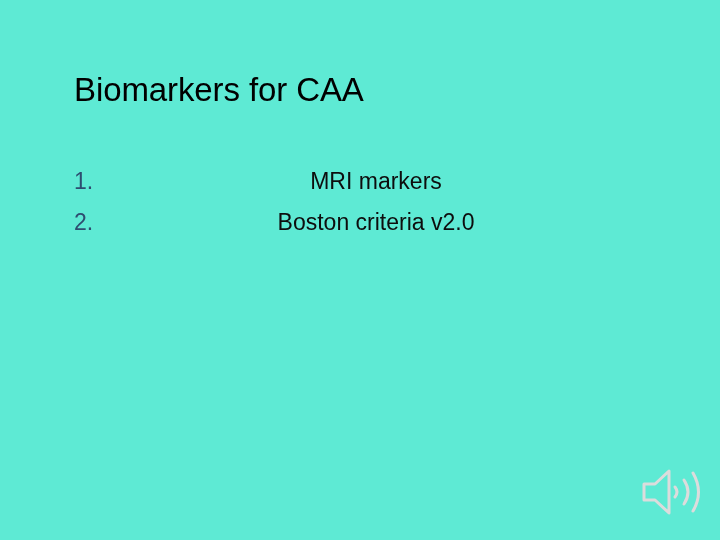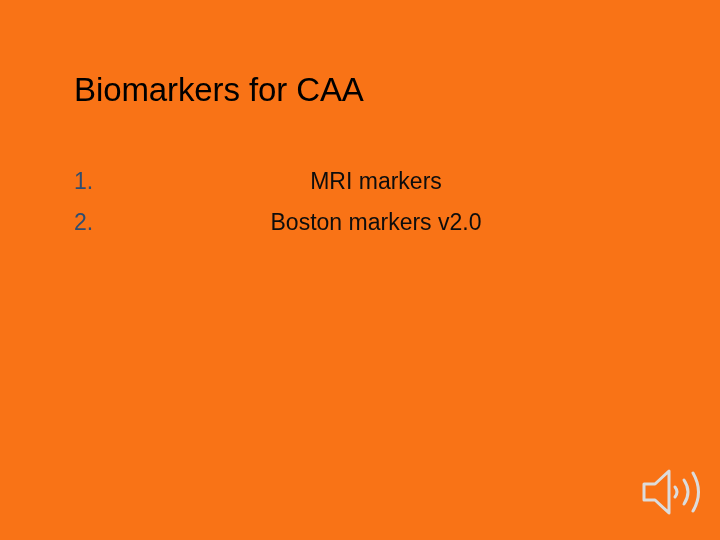--- a/index.html
+++ b/index.html
@@ -11,21 +11,21 @@
     height: 540px;
     background: #ffffff;
     font-family: "Liberation Sans", sans-serif;
     overflow: hidden;
   }
 
   .slide {
     position: relative;
     width: 720px;
     height: 540px;
-    background: #f97316;
+    background: #5eead4;
     box-sizing: border-box;
   }
 
   .slide-title {
     position: absolute;
     left: 74px;
     top: 70px;
     font-family: "Liberation Sans", sans-serif;
     font-size: 33px;
     font-weight: 400;
@@ -90,21 +90,21 @@
 
   <div class="slide-title">Biomarkers for CAA</div>
 
   <ol class="body-list">
     <li class="list-item">
       <span class="item-marker">1.</span>
       <span class="item-text">MRI markers</span>
     </li>
     <li class="list-item">
       <span class="item-marker">2.</span>
-      <span class="item-text">Boston markers v2.0</span>
+      <span class="item-text">Boston criteria v2.0</span>
     </li>
   </ol>
 
   <div class="audio-icon">
     <svg viewBox="0 0 66 56" xmlns="http://www.w3.org/2000/svg">
       <path d="M3 20 H14 L28 7 V49 L14 36 H3 Z" fill="none" stroke="#DCDCDC" stroke-width="3" stroke-linejoin="round" stroke-linecap="round"></path>
       <path d="M34 23 Q38 28 34 33" fill="none" stroke="#DCDCDC" stroke-width="3" stroke-linecap="round"></path>
       <path d="M43 16 Q51 28 43 40" fill="none" stroke="#DCDCDC" stroke-width="3" stroke-linecap="round"></path>
       <path d="M52 9 Q63 28 52 47" fill="none" stroke="#DCDCDC" stroke-width="3" stroke-linecap="round"></path>
     </svg>

